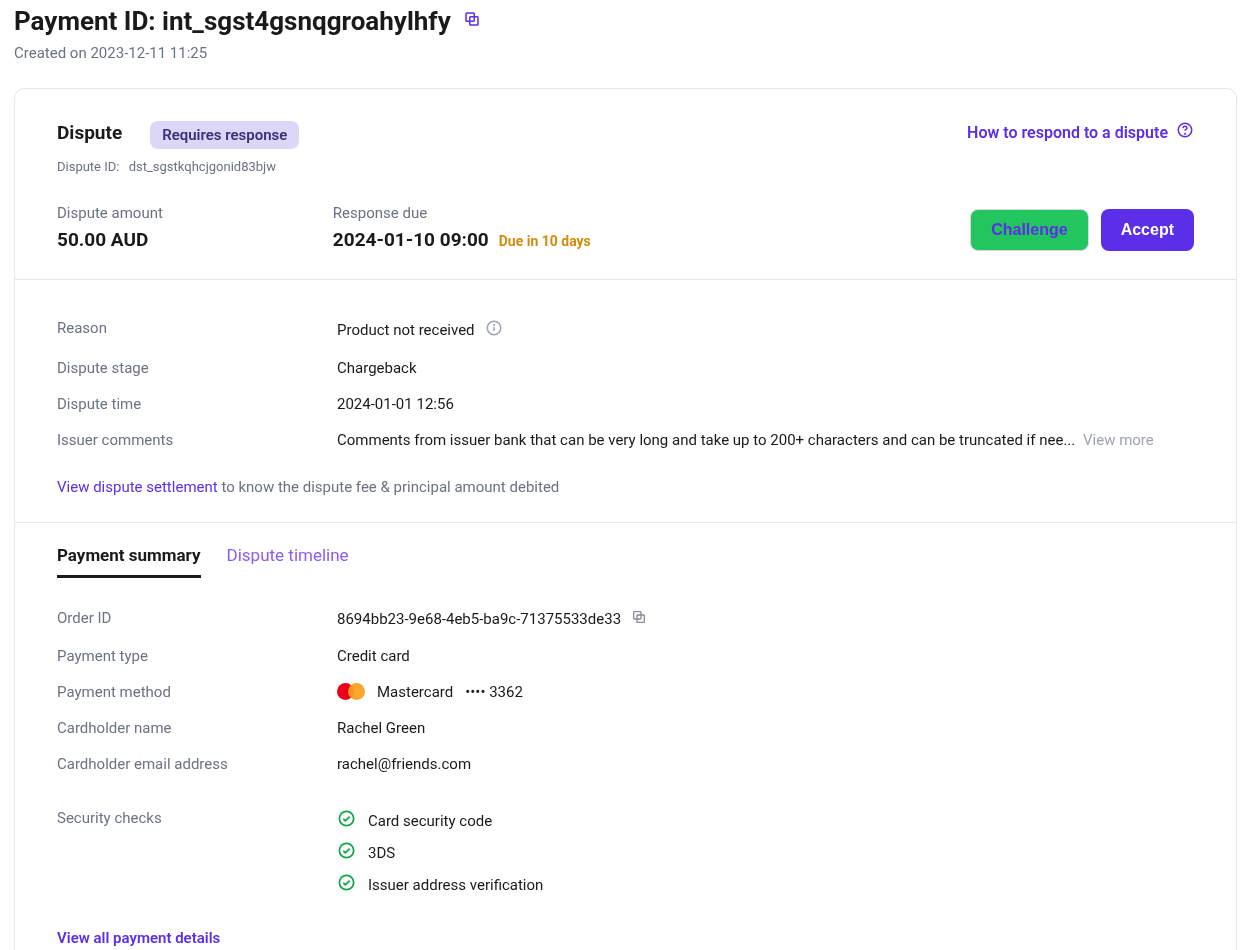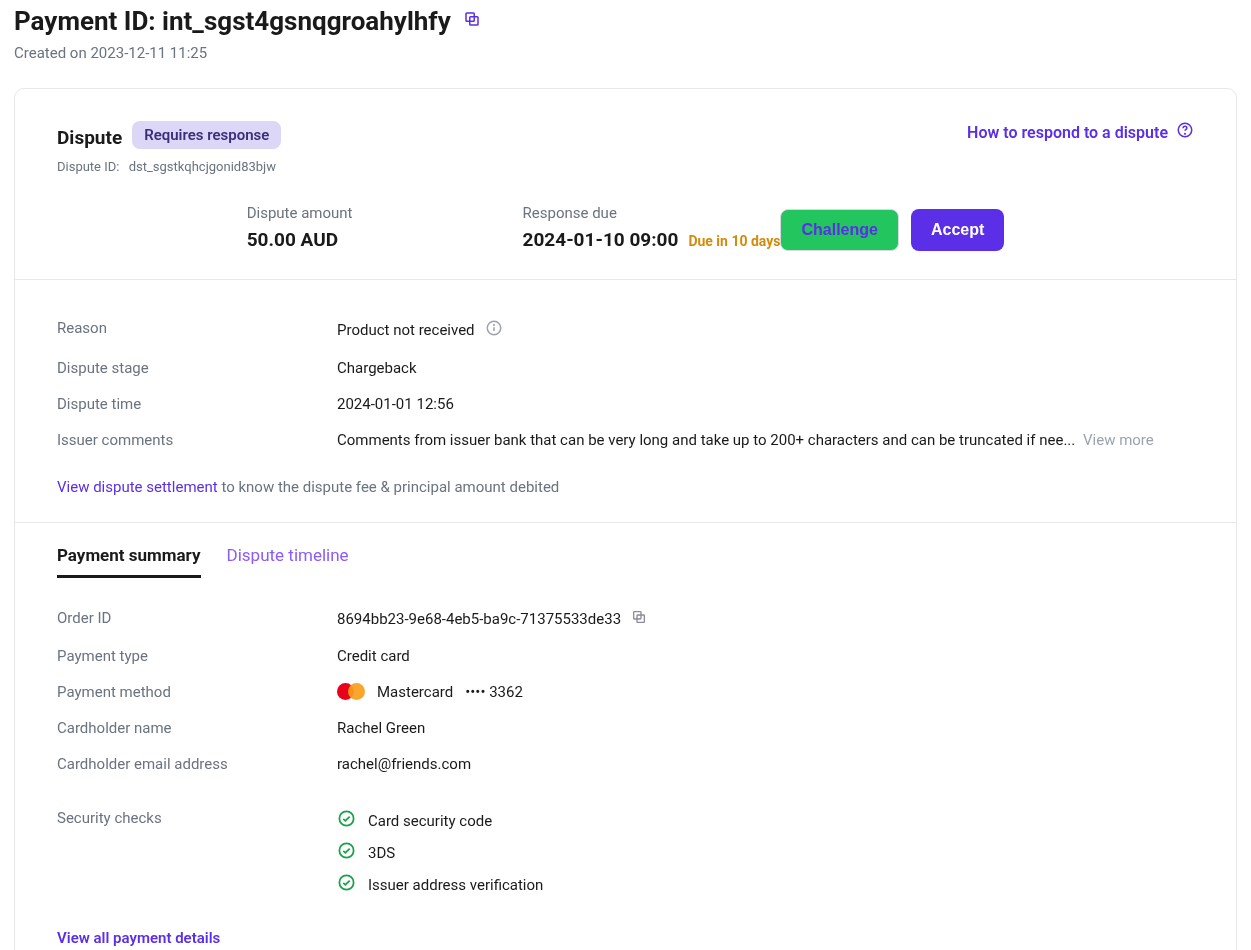--- a/index.html
+++ b/index.html
@@ -46,22 +46,22 @@
       padding: 32px 42px 28px 42px;
       border-bottom: 1px solid #e5e7eb;
     }
     .dispute-title-row {
       display: flex;
       align-items: flex-start;
       justify-content: space-between;
     }
     .dispute-title-left {
       display: flex;
-      align-items: flex-end;
-      gap: 10px;
+      align-items: flex-start;
+      gap: 28px;
     }
     .dispute-heading {
       font-size: 19px;
       font-weight: 700;
     }
     .badge {
       background: #dcd6f7;
       color: #3b2e7a;
       font-weight: 600;
       font-size: 15px;
@@ -86,21 +86,21 @@
       margin-top: 10px;
       font-size: 13px;
       color: #6b7280;
     }
     .dispute-id .label {
       margin-right: 6px;
     }
     .dispute-meta-row {
       margin-top: 30px;
       display: flex;
-      justify-content: center;
+      justify-content: space-between;
       align-items: flex-end;
     }
     .dispute-meta-left {
       display: flex;
       gap: 170px;
     }
     .meta-block .meta-label {
       font-size: 15px;
       color: #6b7280;
       margin-bottom: 6px;

